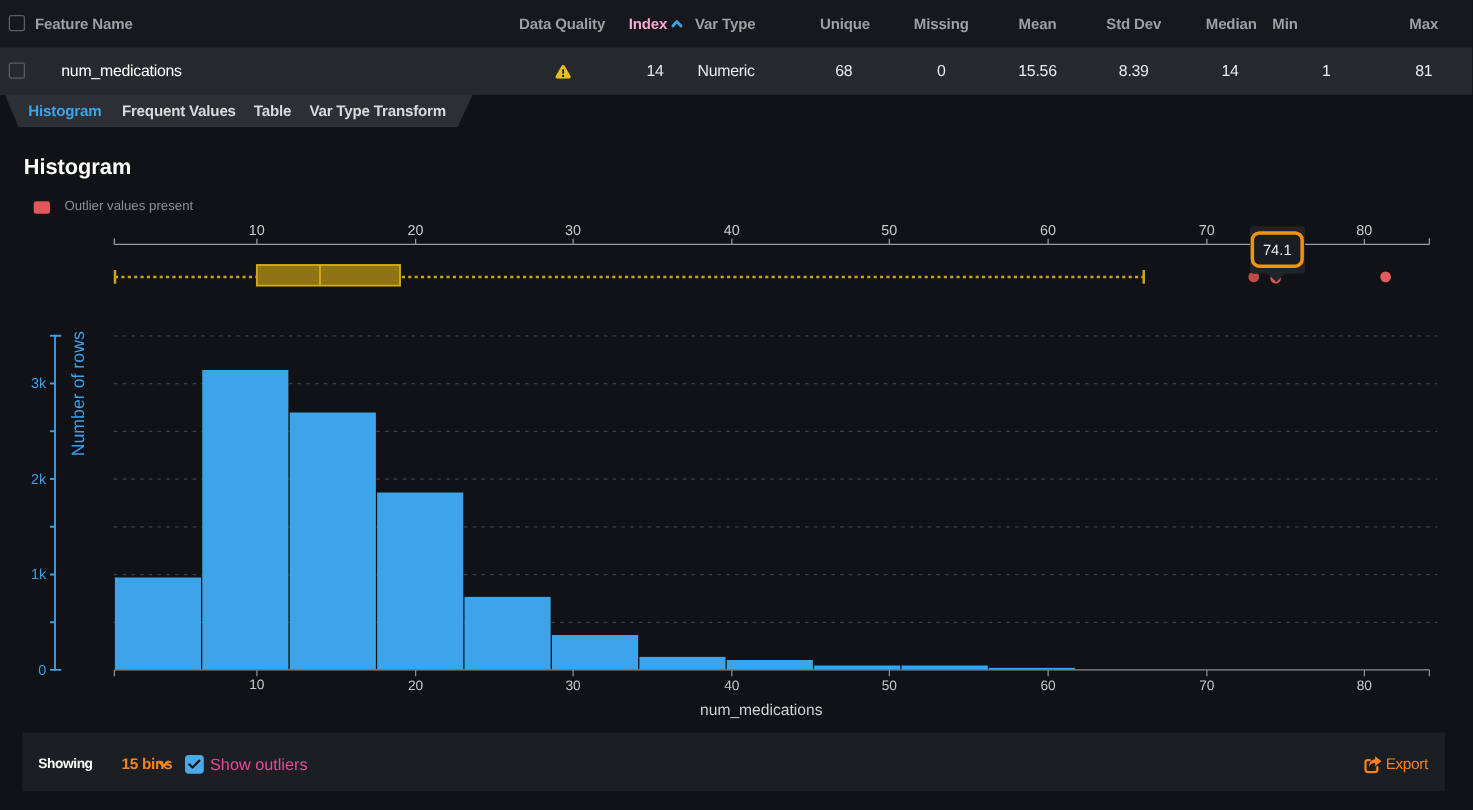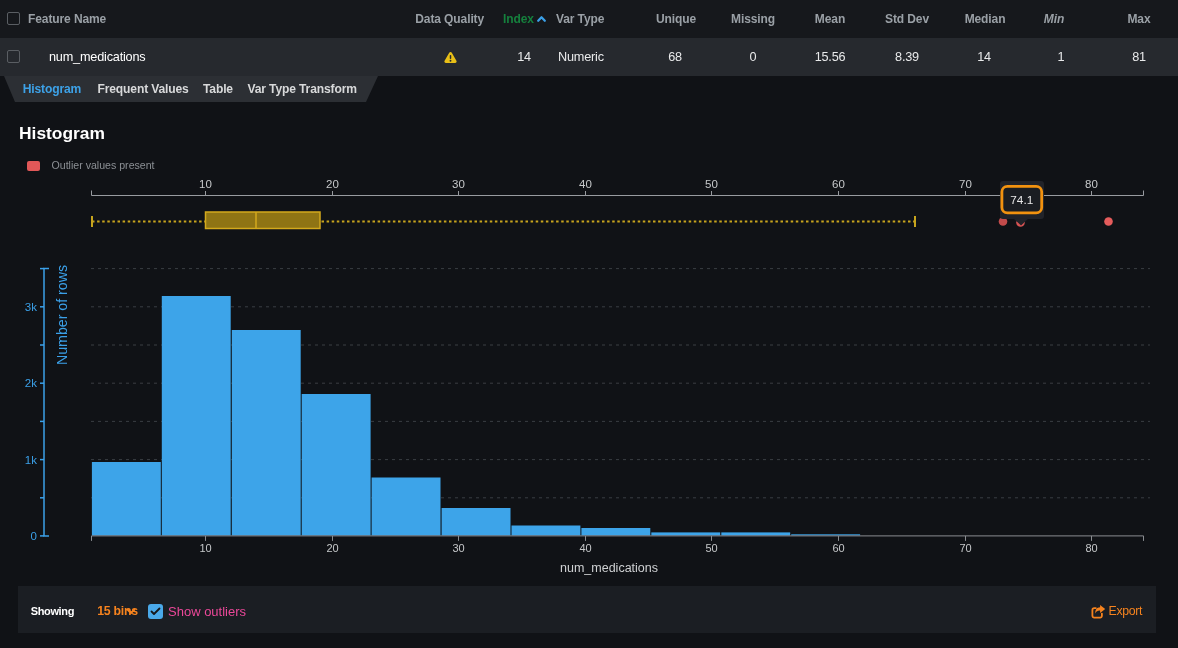--- a/index.html
+++ b/index.html
@@ -12,31 +12,31 @@
   .cb { position:absolute; width:13px; height:13px; border:1px solid #5a5e63; border-radius:2px; background:transparent; }
   .tabtxt { position:absolute; font-size:12.1px; font-weight:bold; color:#d8d9da; letter-spacing:-0.15px; line-height:26px; top:0; white-space:nowrap; }
 </style>
 </head>
 <body>
 
 <div class="abs" style="left:0;top:0;width:1178px;height:38px;background:#16181c;"></div>
 <div class="cb" style="left:7px;top:12px;"></div>
 <span class="hdrtxt" style="left:28px;">Feature Name</span>
 <span class="hdrtxt ctr" style="left:449.7px;">Data Quality</span>
-<span class="hdrtxt" style="left:503px;color:#15803d;">Index</span>
+<span class="hdrtxt" style="left:503px;color:#f9a8d4;">Index</span>
 <svg class="abs" style="left:536.5px;top:14.5px;" width="9" height="8" viewBox="0 0 9 8">
     <polyline points="1.2,5.8 4.5,2.2 7.8,5.8" fill="none" stroke="#3ba0e8" stroke-width="2.2" stroke-linecap="round" stroke-linejoin="round"></polyline>
   </svg>
 <span class="hdrtxt" style="left:556px;">Var Type</span>
 <span class="hdrtxt ctr" style="left:676px;">Unique</span>
 <span class="hdrtxt ctr" style="left:753px;">Missing</span>
 <span class="hdrtxt ctr" style="left:830px;">Mean</span>
 <span class="hdrtxt ctr" style="left:907px;">Std Dev</span>
 <span class="hdrtxt ctr" style="left:985px;">Median</span>
-<span class="hdrtxt ctr" style="left:1054px;font-style:italic;">Min</span>
+<span class="hdrtxt ctr" style="left:1028px;">Min</span>
 <span class="hdrtxt ctr" style="left:1139px;">Max</span>
 
 <div class="abs" style="left:0;top:38px;width:1178px;height:38px;background:#26292e;"></div>
 <div class="cb" style="left:7px;top:50px;"></div>
 <span class="rowtxt" style="left:49px;color:#ffffff;">num_medications</span>
 <svg class="abs" style="left:443.5px;top:50.5px;" width="13" height="12.5" viewBox="0 0 13 12.5">
   <path d="M6.5 1.0 a1.5 1.5 0 0 1 1.3 0.75 l 4.6 8.0 a1.5 1.5 0 0 1 -1.3 2.25 h-9.2 a1.5 1.5 0 0 1 -1.3 -2.25 l 4.6 -8.0 a1.5 1.5 0 0 1 1.3 -0.75 z" fill="#e8bf17"></path>
   <rect x="5.75" y="4.1" width="1.5" height="3.9" rx="0.7" fill="#26292e"></rect>
   <circle cx="6.5" cy="9.8" r="0.95" fill="#26292e"></circle>
 </svg>

